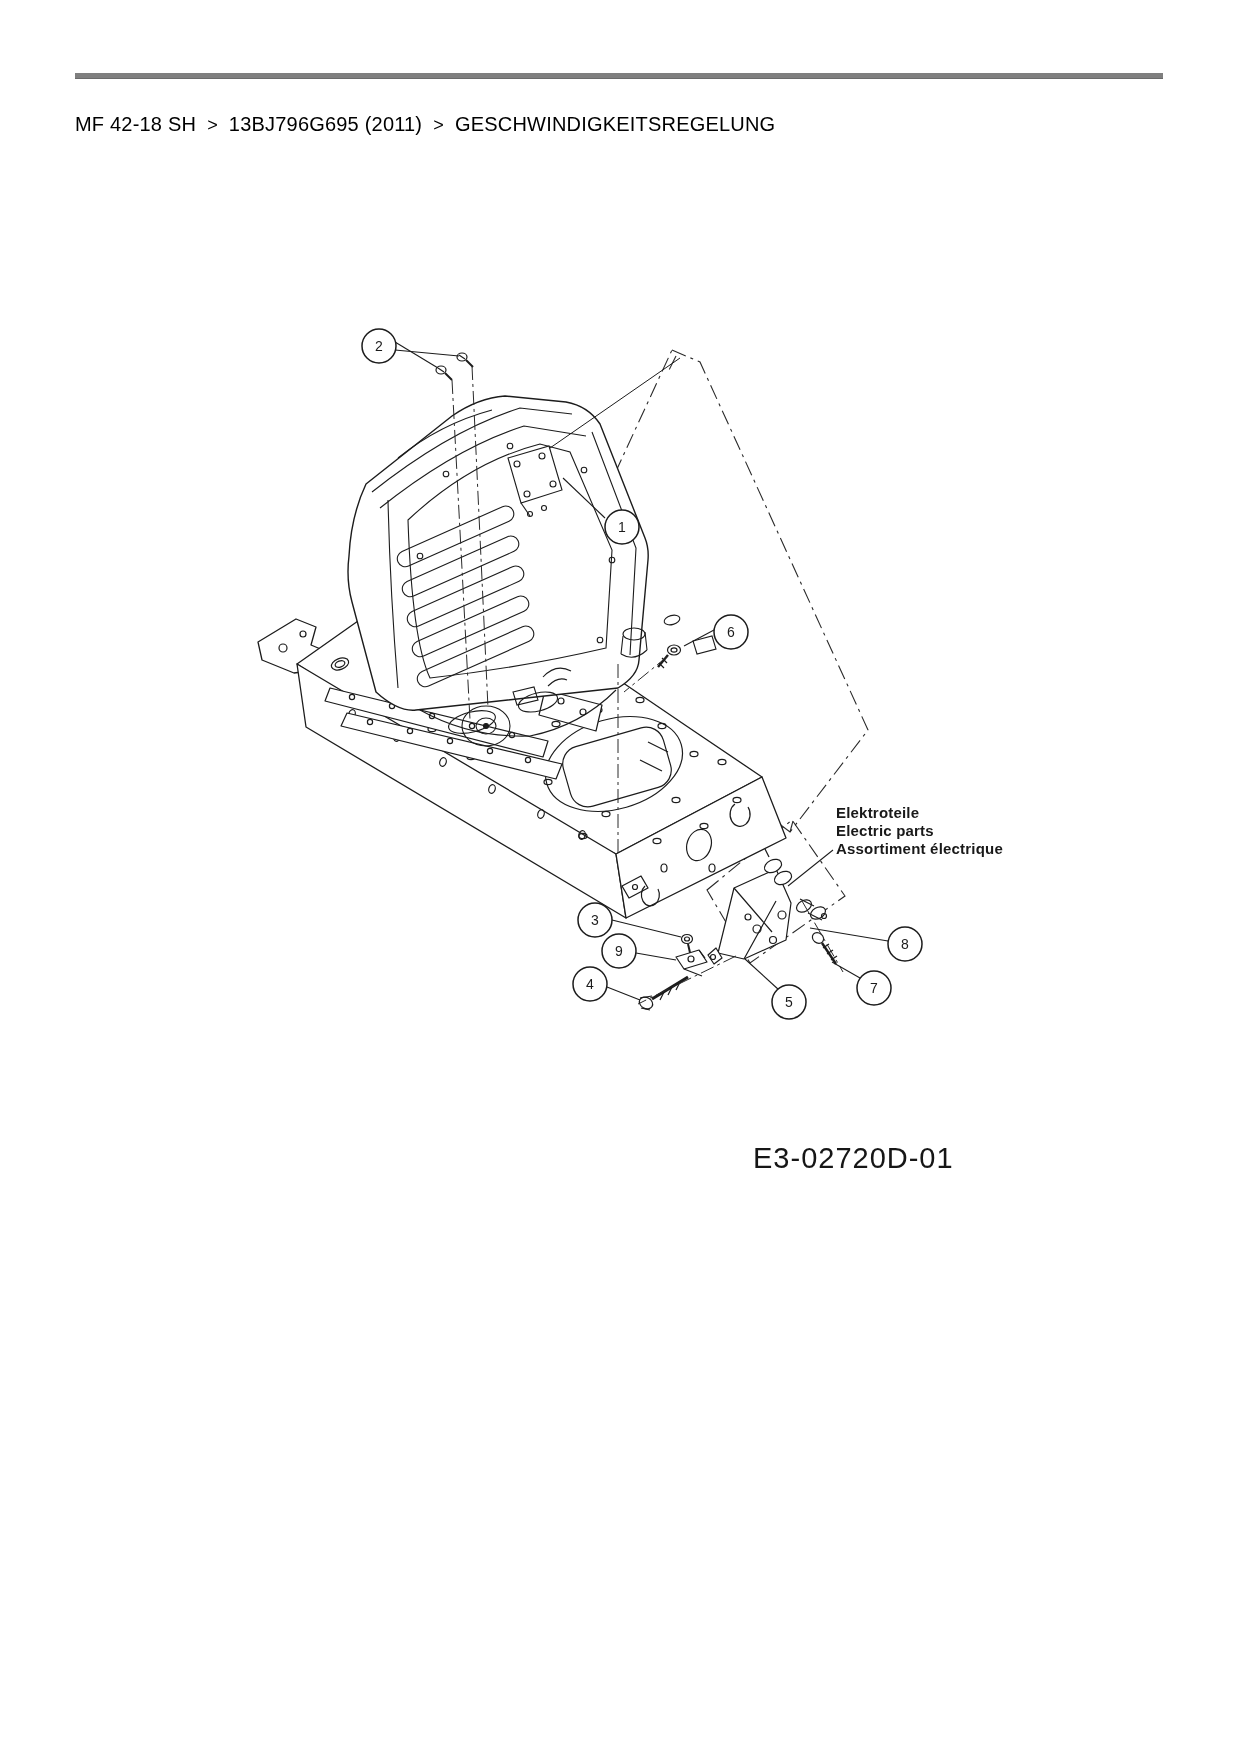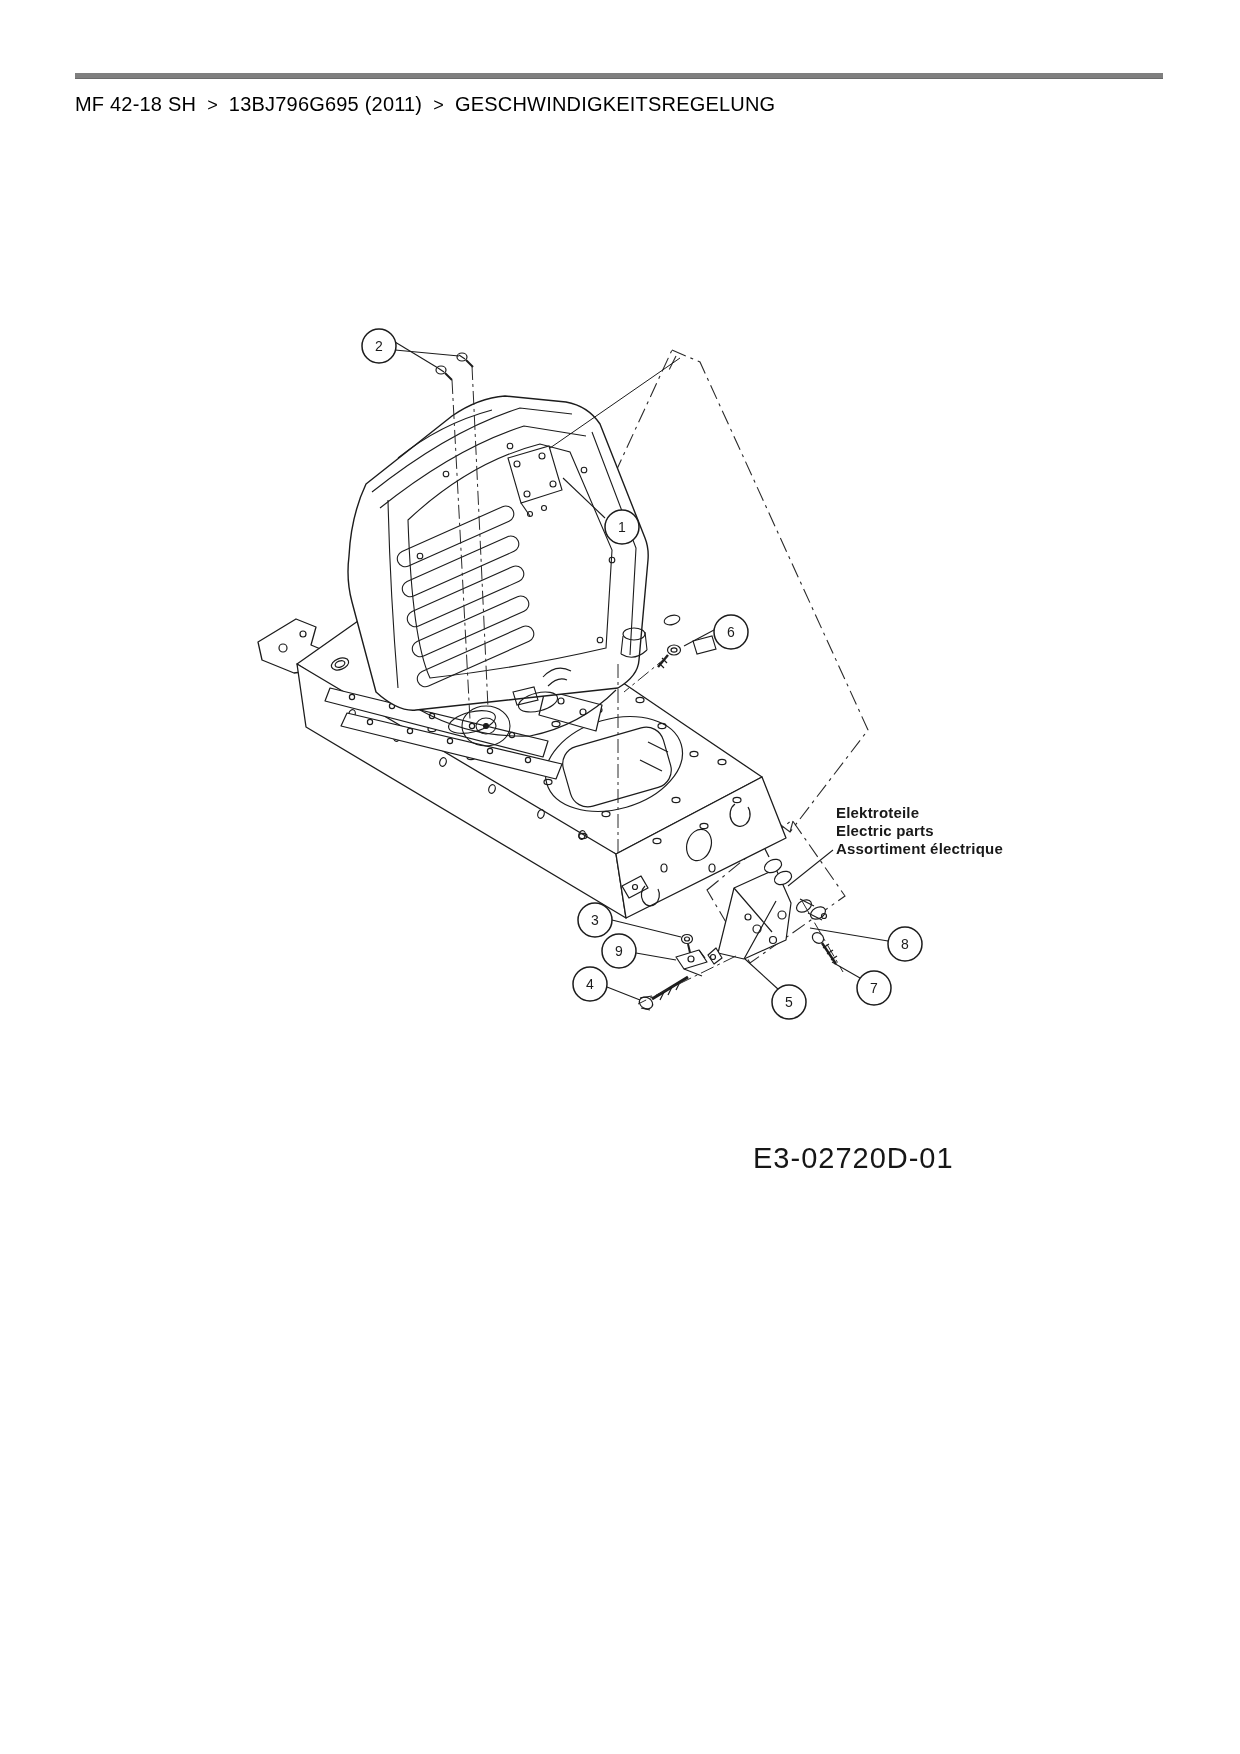--- a/index.html
+++ b/index.html
@@ -8,21 +8,21 @@
     background:#ffffff;
     font-family:"Liberation Sans", sans-serif;
     color:#000;
     overflow:hidden;
   }
   .top-rule{
     position:absolute;left:75px;top:73px;width:1088px;height:5px;
     background:#7f7f7f;border-bottom:1px solid #6a6a6a;
   }
   .breadcrumb{
-    position:absolute;left:75px;top:92px;
+    position:absolute;left:75px;top:112px;
     font-size:20px;line-height:24px;color:#000;letter-spacing:0.2px;
     white-space:nowrap;
   }
   .breadcrumb .sep{margin:0 11px;font-size:18px;}
   .breadcrumb .crumb{cursor:default;}
   svg{position:absolute;left:0;top:0;}
   svg text{font-family:"Liberation Sans", sans-serif;}
   .callout circle{fill:#ffffff;stroke:#1c1c1c;stroke-width:1.5;}
   .callout text{font-size:14px;fill:#1c1c1c;text-anchor:middle;}
   .grouplabel{font-size:15px;font-weight:700;fill:#191919;letter-spacing:0.2px;}

